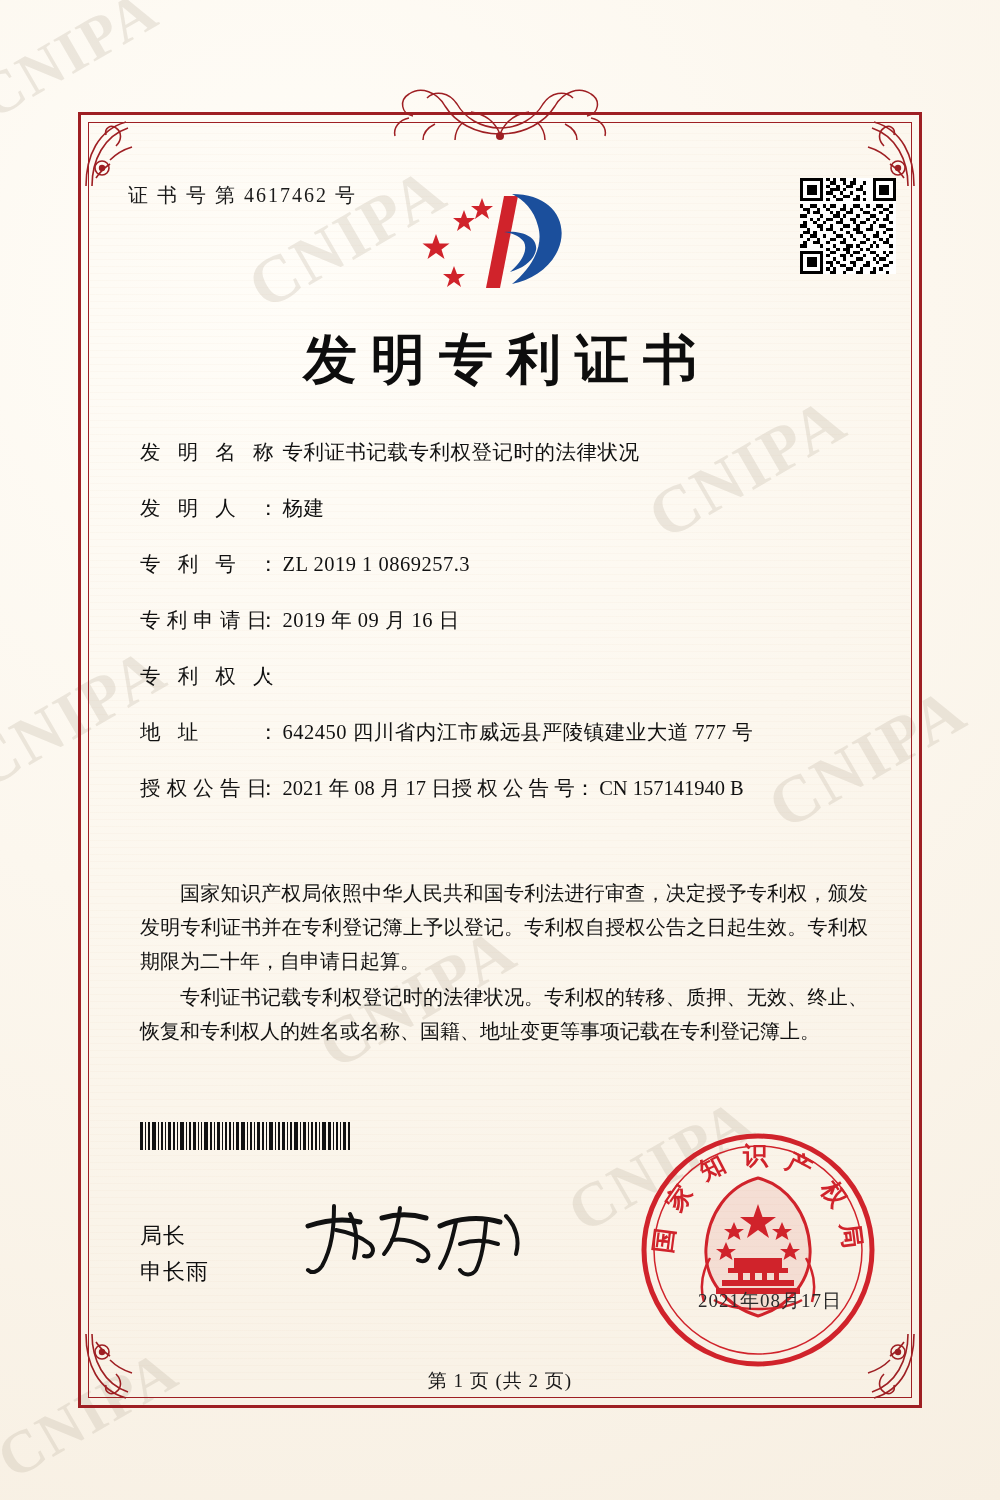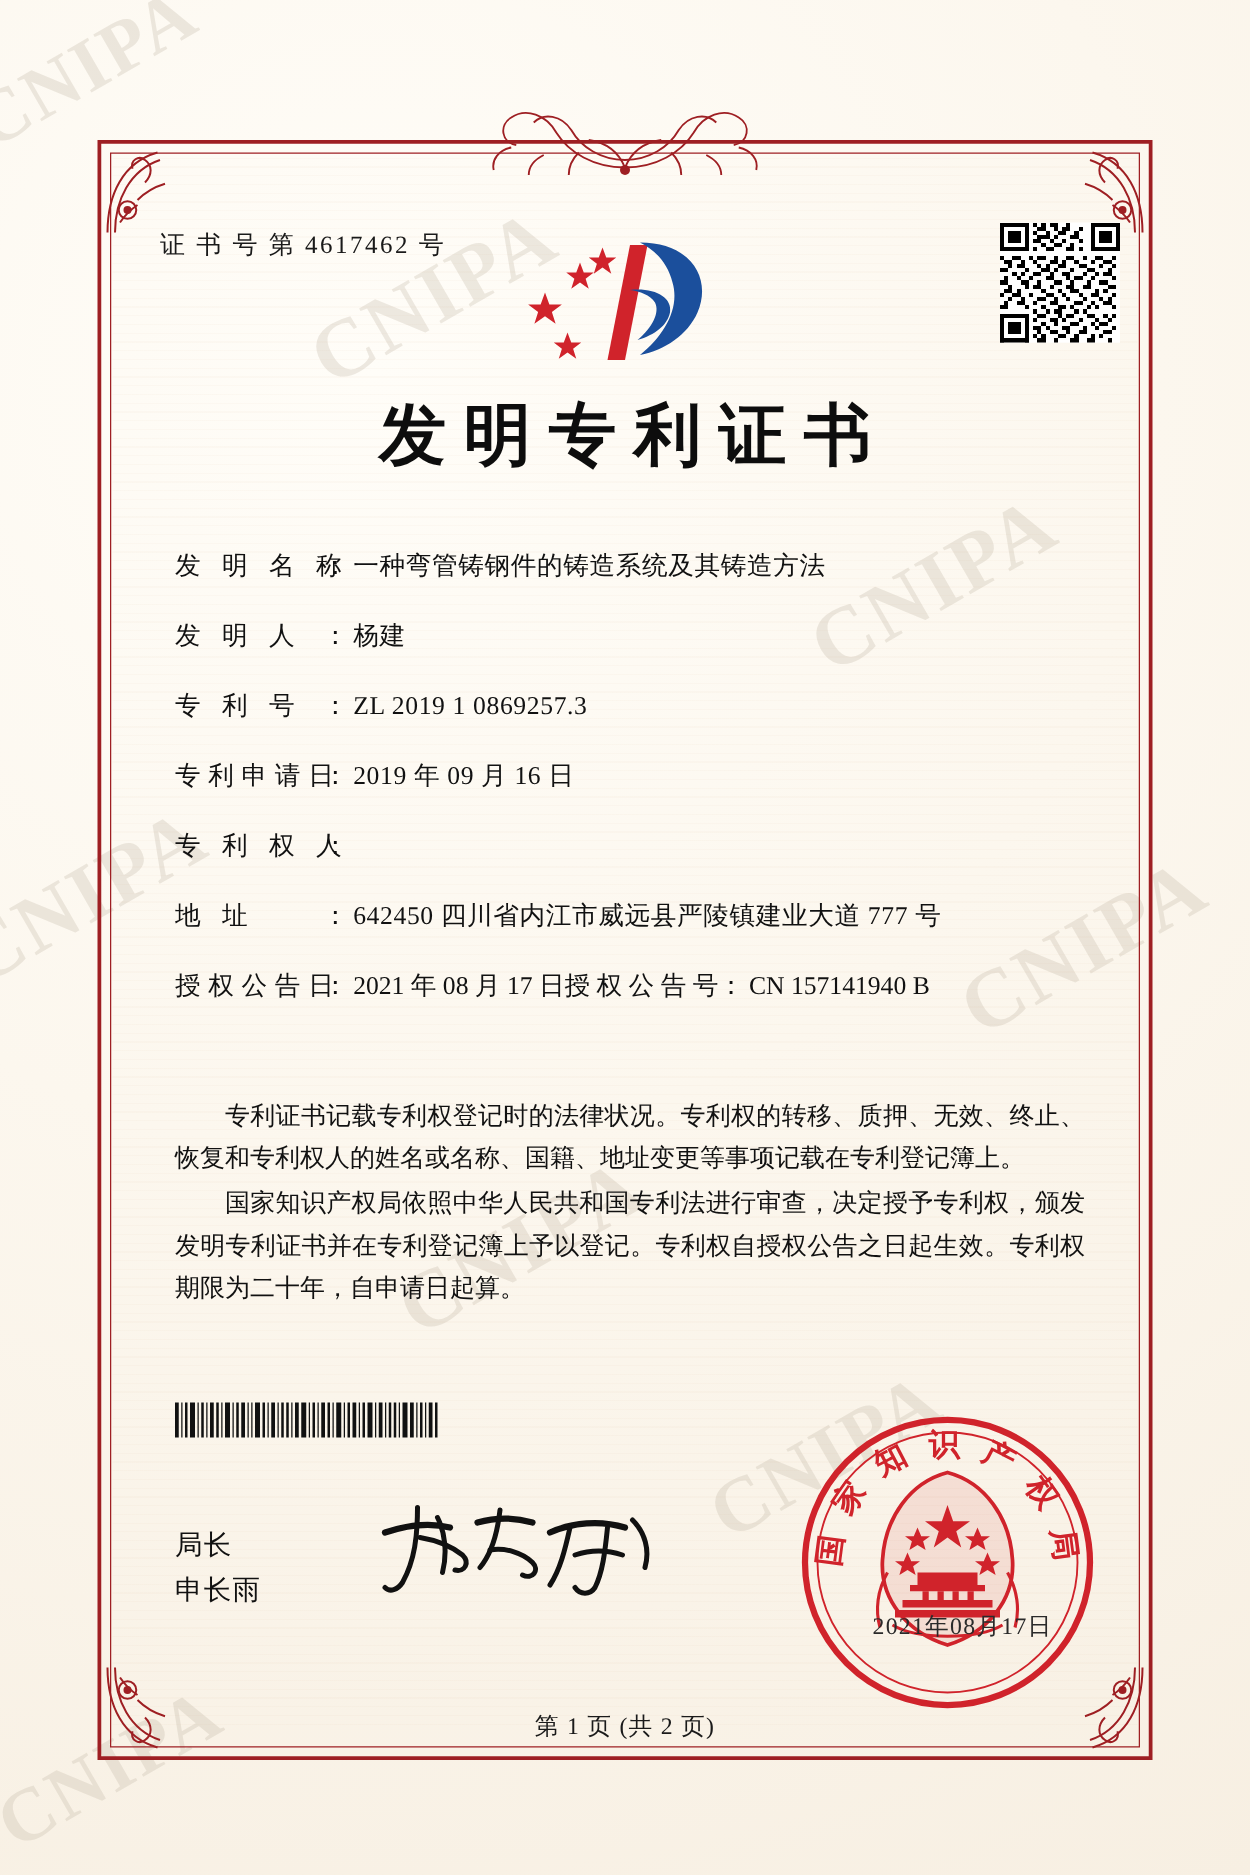--- a/index.html
+++ b/index.html
@@ -107,21 +107,21 @@
     position: absolute;
     left: 50%; top: 188px;
     transform: translateX(-50%);
     width: 160px; height: 110px;
   }
   .logo svg { width: 100%; height: 100%; display: block; }
 
   
   .main-title {
     position: absolute;
-    left: 0; right: 0; top: 312px;
+    left: 0; right: 0; top: 324px;
     text-align: center;
     font-size: 54px;
     font-weight: bold;
     letter-spacing: 14px;
     color: #0d0d0d;
     font-family: "DejaVu Serif", "Liberation Serif", serif;
     text-indent: 14px;
   }
 
   
@@ -522,21 +522,21 @@
       <path d="M84 44 C104 42 118 50 116 62 C114 72 104 80 90 84 C102 74 108 62 104 54 C100 48 92 45 84 44 Z" fill="#1b4f9c"></path>
     </svg>
   </div>
 
   <div class="main-title">发明专利证书</div>
 
   <div class="fields">
     <div class="field-row">
       <span class="field-label">发 明 名 称</span>
       <span class="field-colon">：</span>
-      <span class="field-value">一种弯管铸钢件的铸造系统及其铸造方法</span>
+      <span class="field-value">专利证书记载专利权登记时的法律状况</span>
     </div>
     <div class="field-row">
       <span class="field-label">发 明 人</span>
       <span class="field-colon">：</span>
       <span class="field-value">杨建</span>
     </div>
     <div class="field-row">
       <span class="field-label">专 利 号</span>
       <span class="field-colon">：</span>
       <span class="field-value">ZL 2019 1 0869257.3</span>
@@ -559,22 +559,22 @@
       <span class="field-label wide">授 权 公 告 日</span>
       <span class="field-colon">：</span>
       <span>2021 年 08 月 17 日</span>
       <span class="second-label">授 权 公 告 号</span>
       <span class="field-colon">：</span>
       <span>CN 157141940 B</span>
     </div>
   </div>
 
   <div class="paragraphs">
+    <p>国家知识产权局依照中华人民共和国专利法进行审查，决定授予专利权，颁发发明专利证书并在专利登记簿上予以登记。专利权自授权公告之日起生效。专利权期限为二十年，自申请日起算。</p>
     <p>专利证书记载专利权登记时的法律状况。专利权的转移、质押、无效、终止、恢复和专利权人的姓名或名称、国籍、地址变更等事项记载在专利登记簿上。</p>
-    <p>国家知识产权局依照中华人民共和国专利法进行审查，决定授予专利权，颁发发明专利证书并在专利登记簿上予以登记。专利权自授权公告之日起生效。专利权期限为二十年，自申请日起算。</p>
   </div>
 
   <div class="barcode">
     <i style="width:3px"></i>
       <i style="width:1px"></i>
       <i style="width:2px"></i>
       <i style="width:4px"></i>
     <i style="width:1px"></i>
       <i style="width:2px"></i>
       <i style="width:1px"></i>

